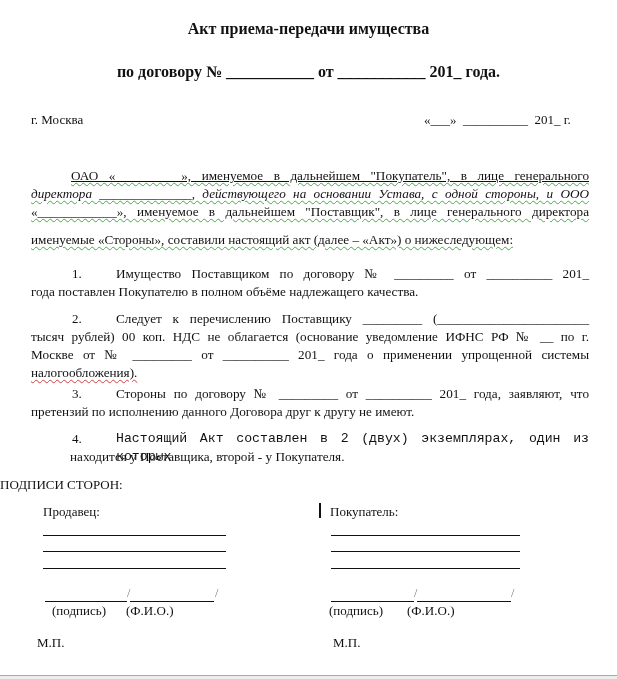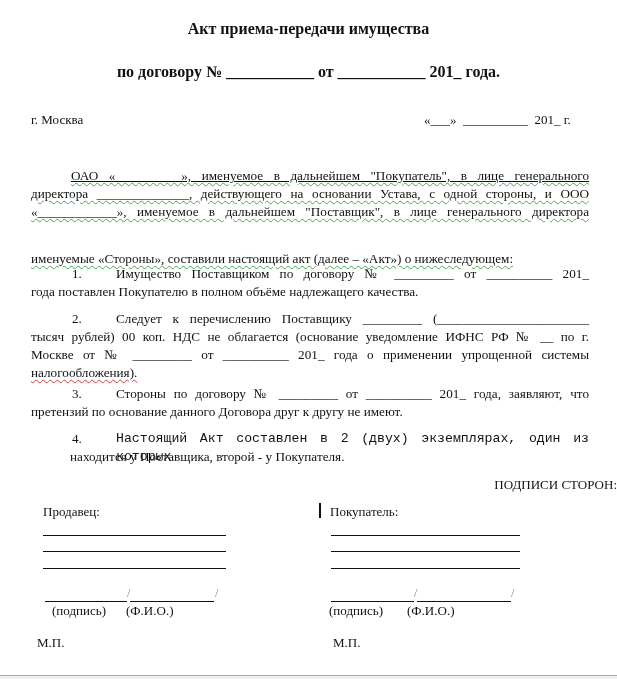--- a/index.html
+++ b/index.html
@@ -44,43 +44,43 @@
 
 <div class="page">
 
   <div class="title">Акт приема-передачи имущества</div>
   <div class="subtitle">по договору № ___________ от ___________ 201_ года.</div>
 
   <div class="t" style="left:31px; top:111px;">г. Москва</div>
   <div class="t" style="left:424px; top:111px;">«___»  __________  201_ г.</div>
 
   <div class="justify" style="top:167px; text-indent:40px;text-decoration:underline;"><span class="squig">ОАО «__________», именуемое в дальнейшем "Покупатель", в лице генерального</span></div>
-  <div class="justify" style="top:185px;"><span class="squig">директора ______________, действующего на основании Устава, с одной стороны, и ООО</span></div>
+  <div class="justify" style="top:185px;font-style:italic;"><span class="squig">директора ______________, действующего на основании Устава, с одной стороны, и ООО</span></div>
   <div class="justify" style="top:203px;"><span class="squig">«____________», именуемое в дальнейшем "Поставщик", в лице генерального директора</span></div>
-  <div class="justify last" style="top:250px;"><span class="squig">именуемые «Стороны», составили настоящий акт (далее – «Акт») о нижеследующем:</span></div>
+  <div class="justify last" style="top:231px;"><span class="squig">именуемые «Стороны», составили настоящий акт (далее – «Акт») о нижеследующем:</span></div>
 
   <div class="t" style="left:72px; top:265px;">1.</div>
   <div class="justify" style="left:116px; width:473px; top:265px;">Имущество Поставщиком по договору № _________ от __________ 201_</div>
   <div class="justify last" style="top:283px;">года поставлен Покупателю в полном объёме надлежащего качества.</div>
 
   <div class="t" style="left:72px; top:310px;">2.</div>
   <div class="justify" style="left:116px; width:473px; top:310px;">Следует к перечислению Поставщику _________ (_______________________</div>
   <div class="justify" style="top:328px;">тысяч рублей) 00 коп. НДС не облагается (основание уведомление ИФНС РФ № __ по г.</div>
   <div class="justify" style="top:346px;">Москве от № _________ от __________ 201_ года о применении упрощенной системы</div>
   <div class="justify last" style="top:364px;"><span class="squig-red">налогообложения).</span></div>
 
   <div class="t" style="left:72px; top:385px;">3.</div>
   <div class="justify" style="left:116px; width:473px; top:385px;">Стороны по договору № _________ от __________ 201_ года, заявляют, что</div>
-  <div class="justify last" style="top:403px;">претензий по основание данного Договора друг к другу не имеют.</div>
+  <div class="justify last" style="top:403px;">претензий по исполнению данного Договора друг к другу не имеют.</div>
 
   <div class="t" style="left:72px; top:430px;">4.</div>
   <div class="justify" style="left:116px; width:473px; top:430px;font-family:Liberation Mono, monospace;">Настоящий Акт составлен в 2 (двух) экземплярах, один из которых</div>
   <div class="justify last" style="top:448px;margin-left:39px;">находится у Поставщика, второй - у Покупателя.</div>
 
-  <div class="t" style="left:0; width:617px; text-align:right; top:476px;">ПОДПИСИ СТОРОН:</div>
+  <div class="t" style="left:0; width:617px; text-align:left; top:476px;">ПОДПИСИ СТОРОН:</div>
 
   <div class="t" style="left:43px; top:503px;">Продавец:</div>
   <div class="line" style="left:43px; top:535px; width:183px;"></div>
   <div class="line" style="left:43px; top:551px; width:183px;"></div>
   <div class="line" style="left:43px; top:568px; width:183px;"></div>
   <div class="line" style="left:45px; top:601px; width:82px;"></div>
   <div class="slash" style="left:127px; top:586px;">/</div>
   <div class="line" style="left:130px; top:601px; width:84px;"></div>
   <div class="slash" style="left:215px; top:586px;">/</div>
   <div class="t" style="left:52px; top:602px;">(подпись)</div>

